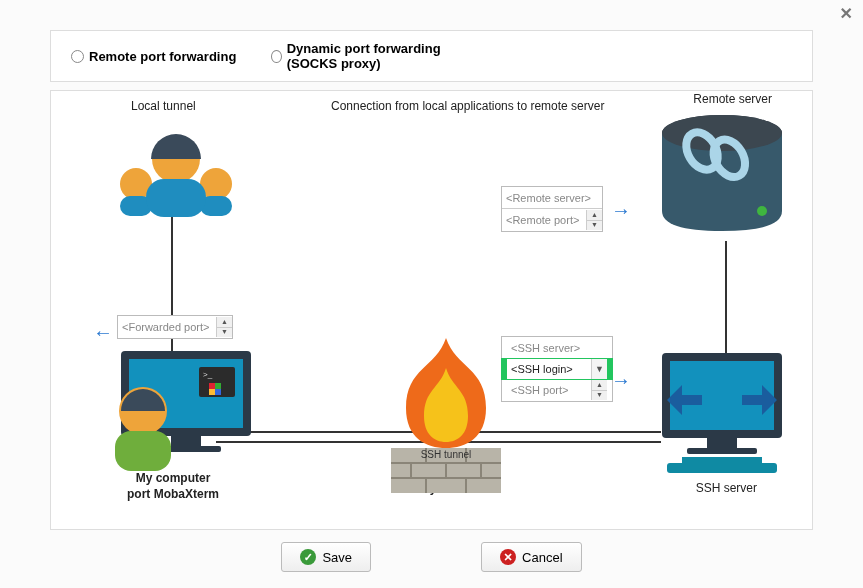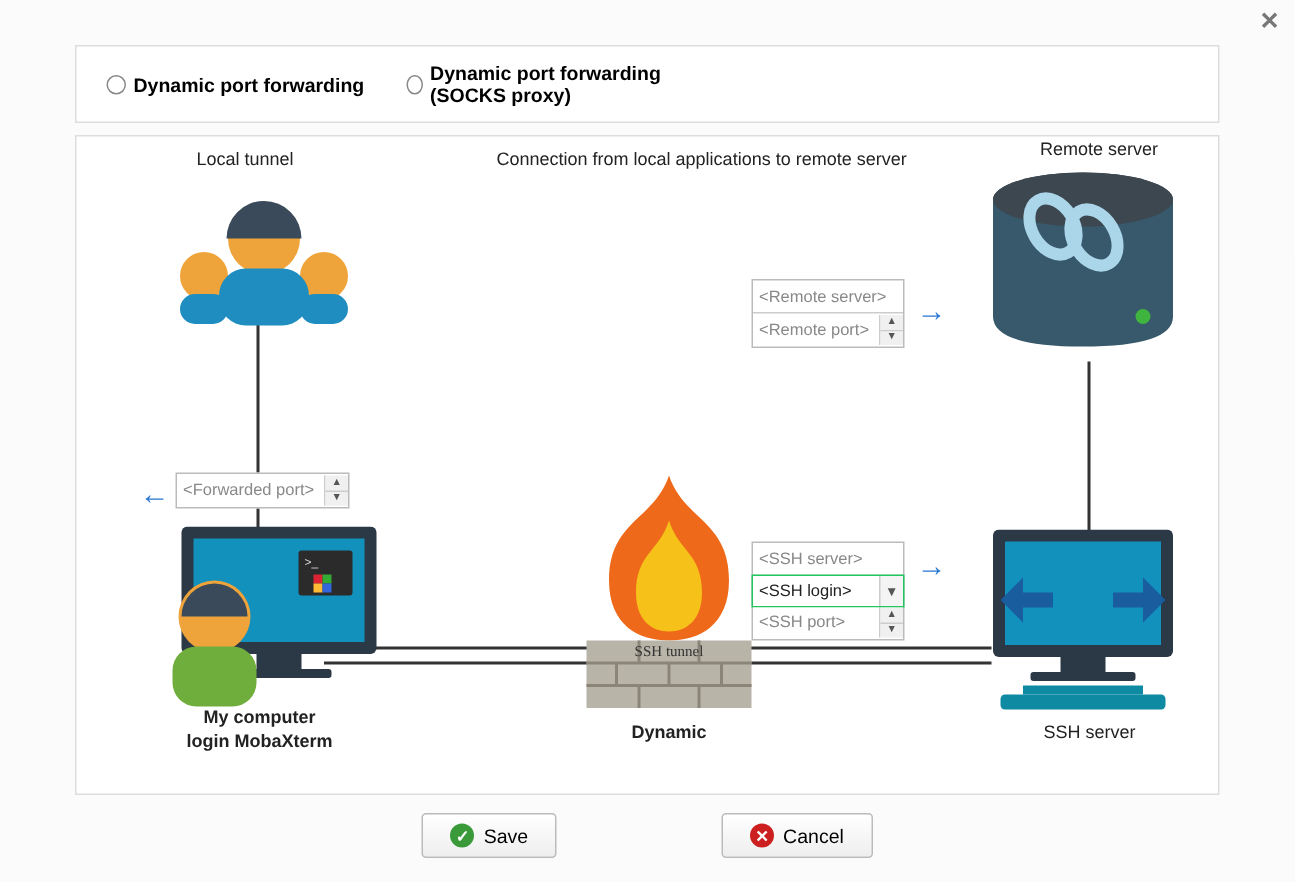--- a/index.html
+++ b/index.html
@@ -19,21 +19,21 @@
   .local-clients { left: 80px; top: 8px; }
   .remote-srv-label { right: 40px; top: 1px; }
   .firewall-label { left: 370px; top: 390px; font-weight: bold; }
   .ssh-label { right: 55px; top: 390px; }
   .mycomp-label { left: 52px; top: 380px; font-weight: bold; text-align: center; width: 140px; line-height: 1.3; }
   
   .clients { position: absolute; left: 50px; top: 28px; width: 150px; height: 100px; }
   
   .remote-server-icon { position: absolute; right: 20px; top: 20px; width: 140px; height: 130px; }
   
-  .firewall { position: absolute; left: 325px; top: 226px; width: 140px; font-family: Liberation Serif, serif; }
+  .firewall { position: absolute; left: 325px; top: 247px; width: 140px; }
   
   .mycomputer { position: absolute; left: 30px; top: 260px; width: 180px; height: 130px; }
   
   .ssh-server { position: absolute; right: 25px; top: 262px; width: 130px; height: 125px; }
   
   .vline { position: absolute; background: #333; width: 2px; }
   .hline { position: absolute; background: #333; height: 2px; }
   
   .input-box { position: absolute; border: 1px solid #bbb; background: #fff; display: flex; flex-direction: column; align-items: center; }
   .inp-row { display: flex; align-items: center; height: 22px; border-bottom: 1px solid #ccc; }
@@ -54,37 +54,37 @@
 </style>
 </head>
 <body>
 
 <div class="close-btn">✕</div>
 
 <div class="content">
   <div class="tabs">
     <label class="tab">
       <span class="radio"></span>
-      <span>Dynamic port forwarding</span>
+      <span>Remote port forwarding</span>
     </label>
     <label class="tab">
       <span class="radio"></span>
       <span>Dynamic port forwarding (SOCKS proxy)</span>
     </label>
   </div>
 
   <div class="diagram-panel">
     <div class="label title-text">Connection from local applications to remote server</div>
     <div class="label local-clients">Local tunnel</div>
     <div class="label remote-srv-label">Remote server</div>
     <div class="label firewall-label">Dynamic</div>
     <div class="label ssh-label">SSH server</div>
     <div class="label mycomp-label">
       <div>My computer</div>
-      <div>login MobaXterm</div>
+      <div>port MobaXterm</div>
     </div>
 
     <div class="vline" style="left:120px; top:125px; height:145px;"></div>
     <div class="vline" style="right:85px; top:150px; height:115px;"></div>
     <div class="hline" style="left:165px; top:340px; width:445px;"></div>
     <div class="hline" style="left:165px; top:350px; width:445px;"></div>
 
     <div class="clients">
       <svg viewBox="0 0 150 100">
         <circle cx="35" cy="65" r="16" fill="#eea43a"></circle>
@@ -179,25 +179,25 @@
       <div class="inp-row">
         <input style="width: 84px;" value="&lt;Remote port&gt;">
         <div class="spinner">
             <button class="spinner-btn">▲</button>
             <button class="spinner-btn">▼</button>
           </div>
       </div>
     </div>
     <div class="arrow-indicator" style="left:560px; top:106px;">→</div>
 
-    <div class="input-box" style="left:450px; top:270px;">
+    <div class="input-box" style="left:450px; top:245px;">
       <div class="inp-row">
         <input style="width: 100px;" value="&lt;SSH server&gt;">
       </div>
-      <div class="inp-row" style="border:1px solid #22c55e; margin:-1px;">
+      <div class="inp-row" style="border:6px solid #22c55e; margin:-1px;">
         <input style="width: 84px; color: rgb(34, 34, 34);" value="&lt;SSH login&gt;">
         <div class="dd-arrow">▼</div>
       </div>
       <div class="inp-row">
         <input style="width: 84px;" value="&lt;SSH port&gt;">
         <div class="spinner">
             <button class="spinner-btn">▲</button>
             <button class="spinner-btn">▼</button>
           </div>
       </div>

